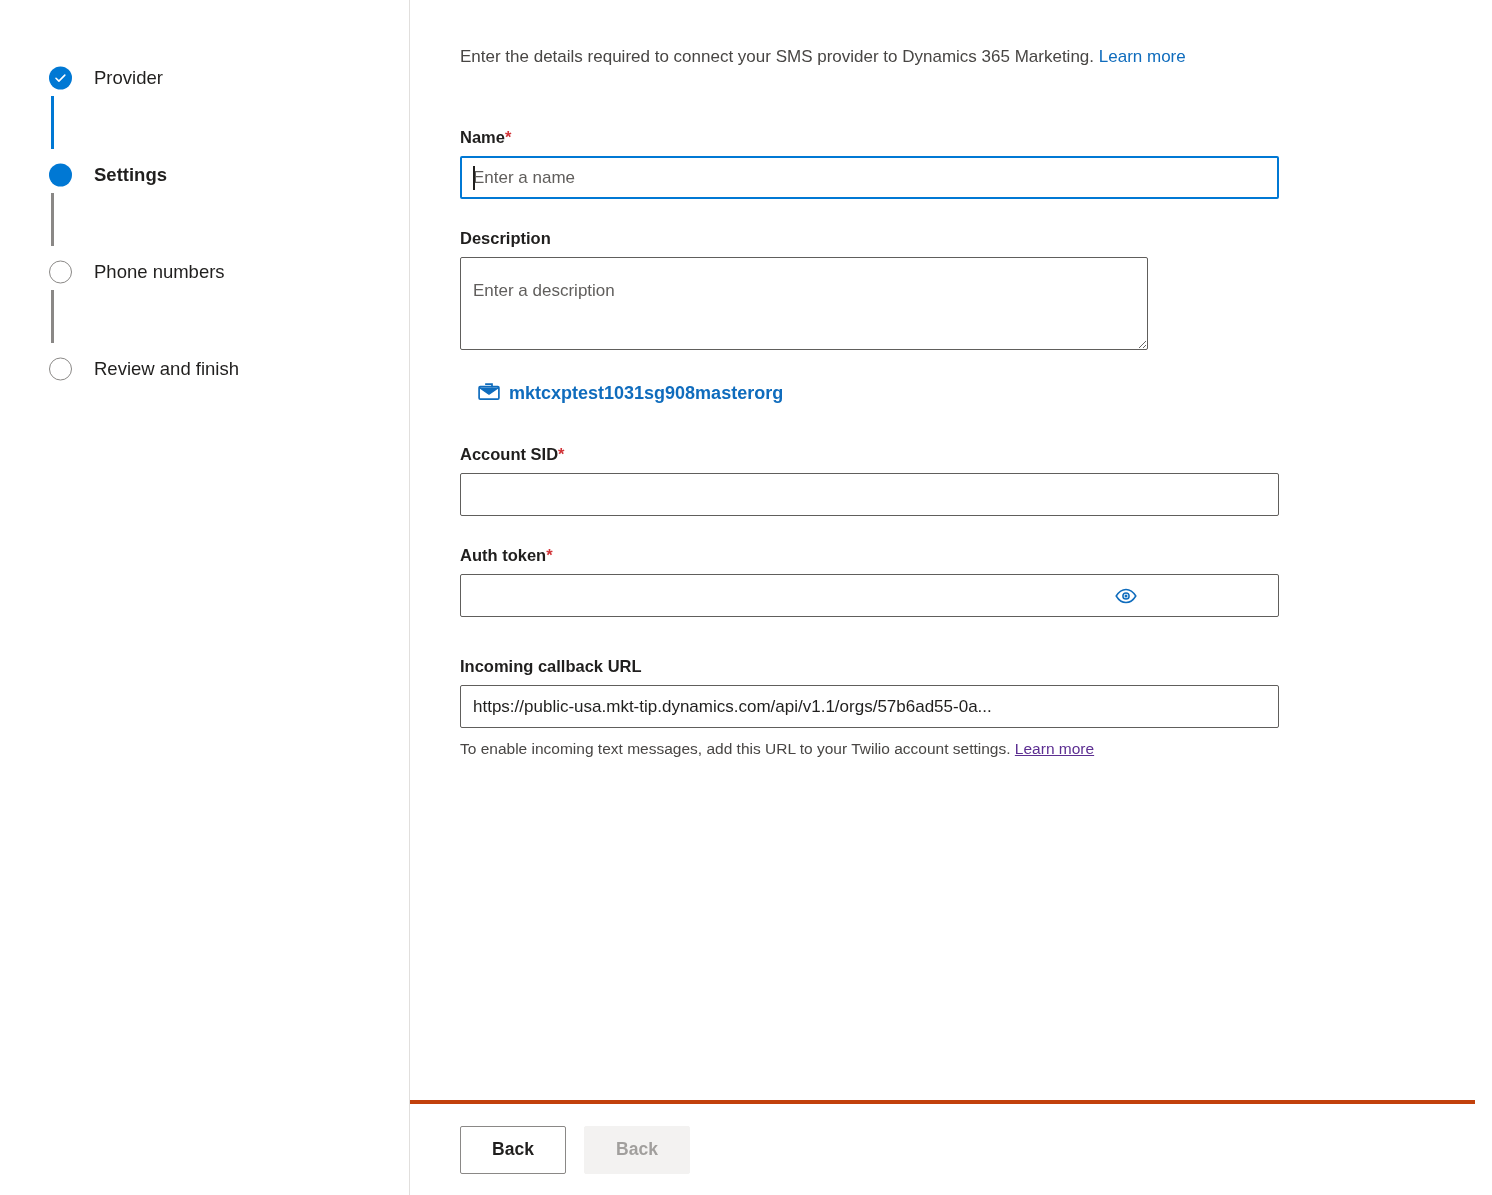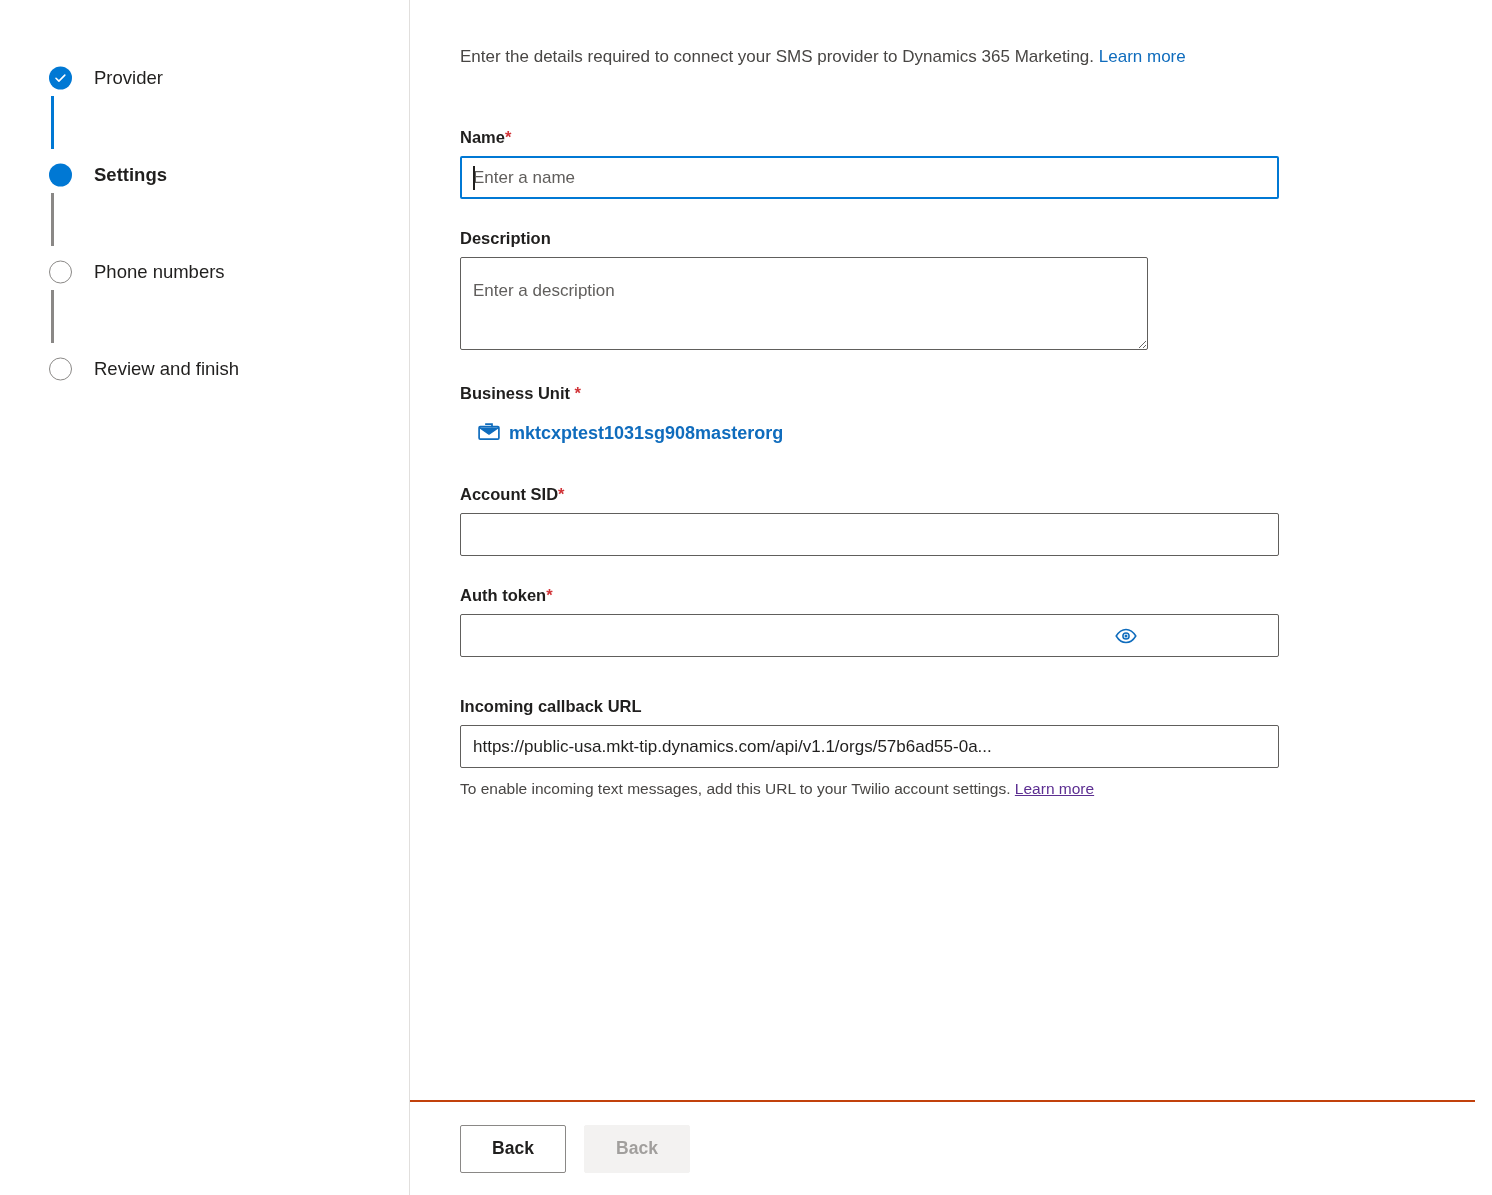--- a/index.html
+++ b/index.html
@@ -238,21 +238,21 @@
     background: #ffffff;
   }
 
   
   .footer {
     position: absolute;
     left: 0;
     right: 17px;
     bottom: 0;
     height: 95px;
-    border-top: 2px solid #c2410c;
+    border-top: 4px solid #c2410c;
     display: flex;
     align-items: center;
     padding-left: 50px;
     gap: 18px;
     background: #ffffff;
   }
 
   .btn {
     min-width: 106px;
     height: 48px;
@@ -334,22 +334,20 @@
           <span class="caret"></span>
         </div>
       </div>
 
       <div class="field">
         <label class="field-label">Description</label>
         <textarea class="text-area" placeholder="Enter a description" style=""></textarea>
       </div>
 
       <div class="field">
-        <label class="field-label"><span>Business Unit </span><span class="req-spaced">*</span>
-        </label>
         <div class="lookup-value">
           <span>
             <svg width="22" height="19" viewBox="0 0 22 19" aria-hidden="true">
               <path d="M8 2.2h6v2.1" fill="none" stroke="#0f6cbd" stroke-width="1.7" stroke-linecap="square"></path>
               <rect x="1.1" y="4.6" width="19.8" height="12.6" rx="1.1" fill="none" stroke="#0f6cbd" stroke-width="1.7"></rect>
               <path d="M1.6 5.6 L11 12.2 L20.4 5.6" fill="#0f6cbd" stroke="#0f6cbd" stroke-width="1.3" stroke-linejoin="round"></path>
             </svg>
           </span>
           <span class="lookup-name">mktcxptest1031sg908masterorg</span>
         </div>

